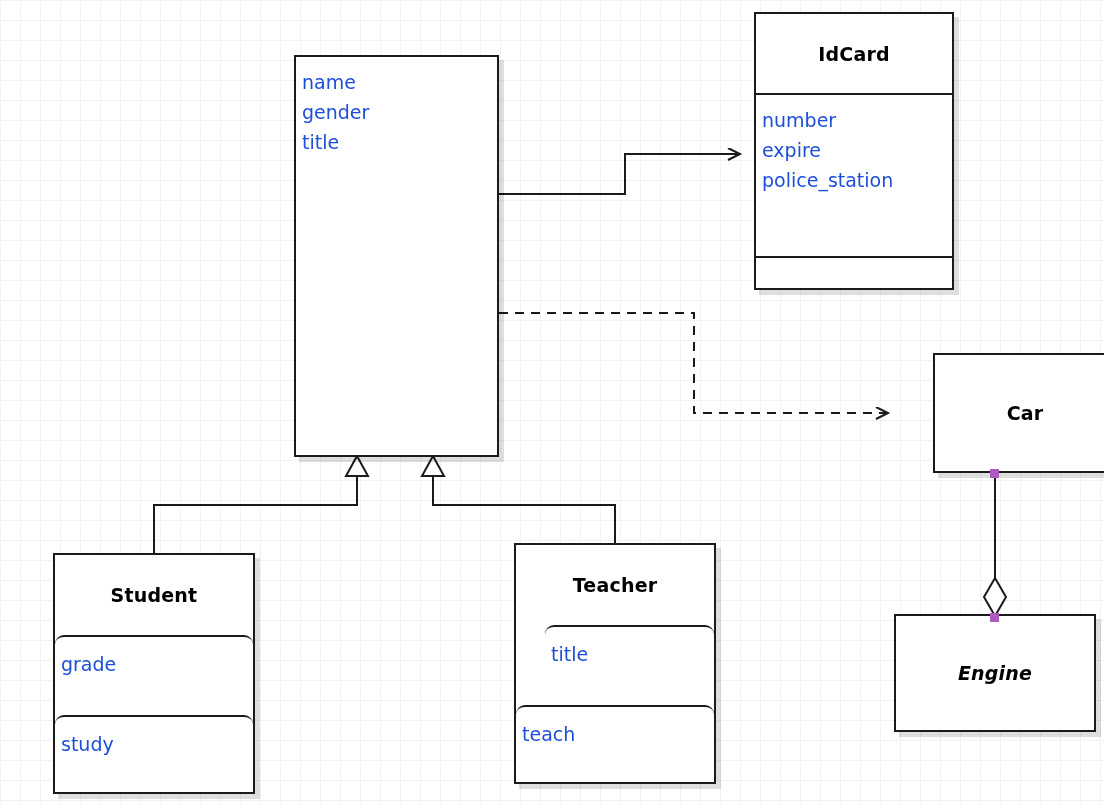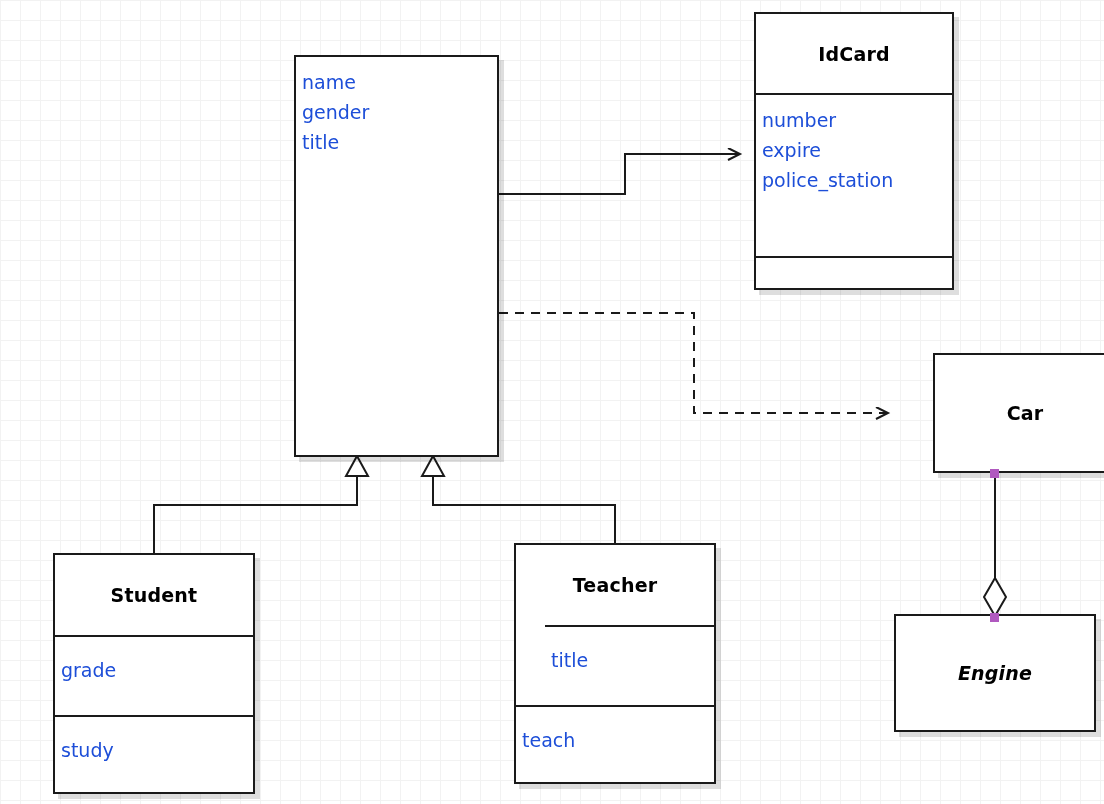--- a/index.html
+++ b/index.html
@@ -53,22 +53,23 @@
     color: #000000;
     letter-spacing: 0.2px;
   }
   .cls-members {
     padding: 10px 0 0 6px;
     font-size: 19px;
     color: #1d4ed8;
     line-height: 30px;
   }
   .cls-members.tight {
-    padding-top: 18px;
+    padding-top: 12px;
     line-height: 30px;
+    border-radius: 9px;
   }
   .member {
     white-space: nowrap;
   }
   .cls-empty { }
   .handle {
     position: absolute;
     width: 9px;
     height: 9px;
     background: #b059bf;

